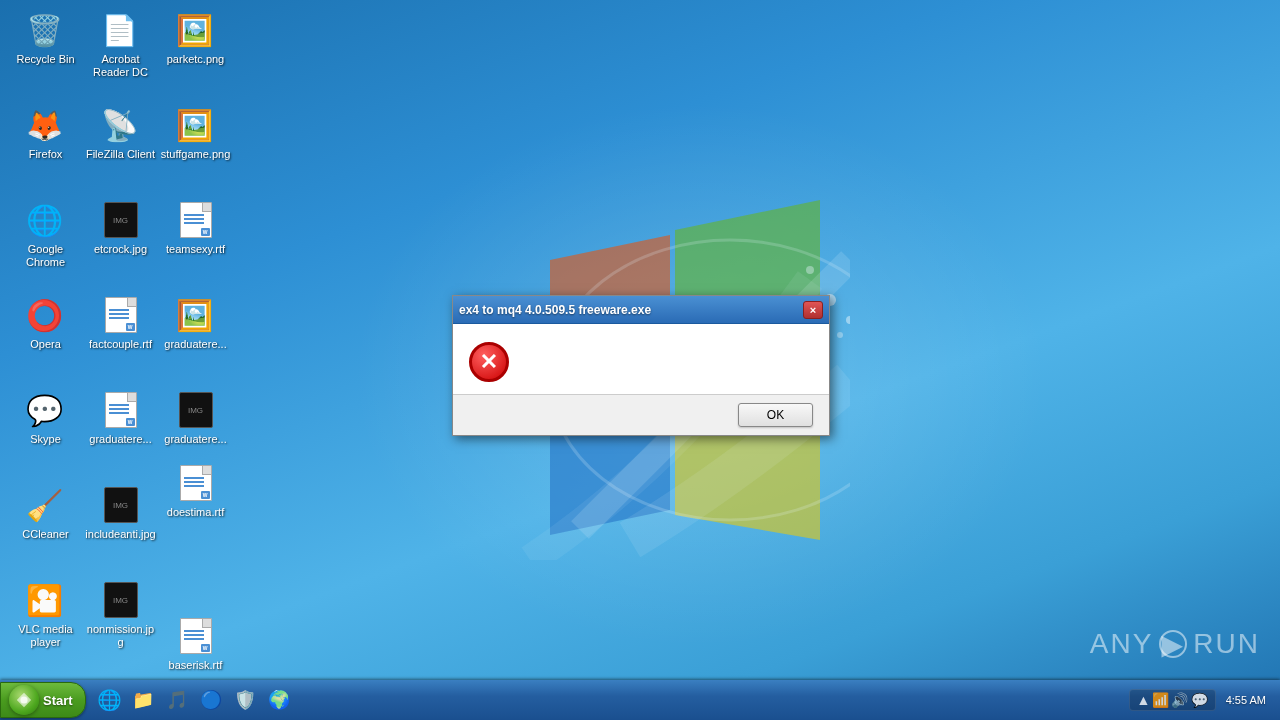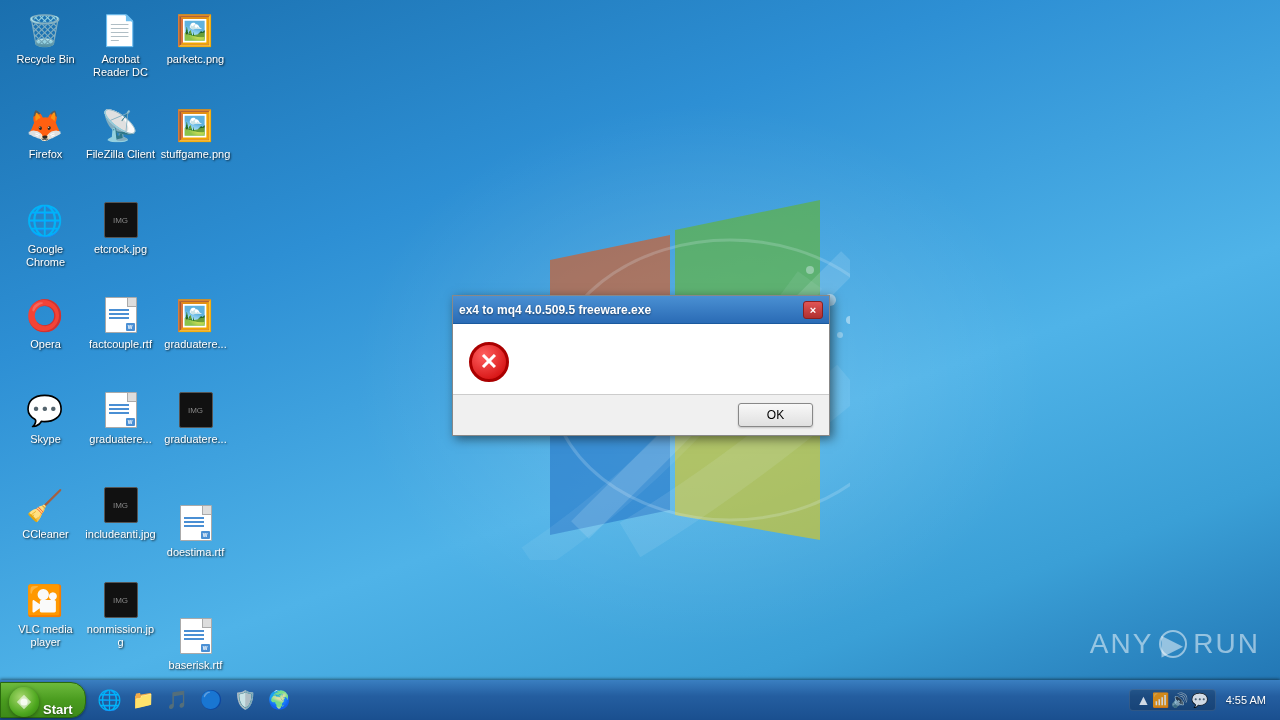--- a/index.html
+++ b/index.html
@@ -84,21 +84,21 @@
       background: linear-gradient(to bottom, #3a7fc1 0%, #245ea0 40%, #1a4f8f 100%);
       display: flex;
       align-items: center;
       z-index: 100;
       box-shadow: 0 -1px 3px rgba(0,0,0,0.5);
     }
 
     .start-btn {
       height: 36px;
       display: flex;
-      align-items: flex-end;
+      align-items: center;
       background: linear-gradient(to bottom, #6dba3d 0%, #4a9c1f 50%, #3d8a18 100%);
       border-radius: 0 15px 15px 0;
       padding: 0 12px 0 8px;
       cursor: pointer;
       margin-right: 4px;
       border: 1px solid #2a6a0e;
       box-shadow: 0 1px 3px rgba(0,0,0,0.4);
     }
     .start-btn .start-orb {
       width: 30px;
@@ -350,20 +350,34 @@
       <span class="icon-label">Google Chrome</span>
     </div>
     <div class="icon" style="top: 200px; left: 83px;">
       <div class="icon-img">
         <div style="width:34px;height:36px;background:#111;border:1.5px solid #555;border-radius:2px;display:flex;align-items:center;justify-content:center;">
           <span style="font-size:8px;color:#888;">IMG</span>
         </div>
       </div>
       <span class="icon-label">etcrock.jpg</span>
     </div>
+    <div class="icon" style="top: 200px; left: 158px;">
+      <div class="icon-img" style="position:relative; font-size:12px;">
+        <div style="width:32px;height:36px;background:white;border:1.5px solid #aaa;border-radius:1px;position:relative;overflow:hidden;">
+          <div style="position:absolute;top:0;right:0;width:9px;height:9px;background:#ddd;border-left:1.5px solid #aaa;border-bottom:1.5px solid #aaa;"></div>
+          <div style="position:absolute;top:11px;left:3px;width:20px;">
+            <div style="height:2px;background:#4a8fd4;margin-bottom:2px;"></div>
+            <div style="height:2px;background:#4a8fd4;margin-bottom:2px;"></div>
+            <div style="height:2px;background:#4a8fd4;margin-bottom:2px;"></div>
+          </div>
+          <div style="position:absolute;bottom:1px;right:1px;background:#4a8fd4;color:white;font-size:5px;font-weight:bold;padding:1px 2px;border-radius:1px;">W</div>
+        </div>
+      </div>
+      <span class="icon-label">teamsexy.rtf</span>
+    </div>
     <div class="icon" style="top: 295px; left: 8px;">
       <div class="icon-img" style="font-size:30px;">⭕</div>
       <span class="icon-label">Opera</span>
     </div>
     <div class="icon" style="top: 295px; left: 83px;">
       <div class="icon-img" style="position:relative; font-size:12px;">
         <div style="width:32px;height:36px;background:white;border:1.5px solid #aaa;border-radius:1px;position:relative;overflow:hidden;">
           <div style="position:absolute;top:0;right:0;width:9px;height:9px;background:#ddd;border-left:1.5px solid #aaa;border-bottom:1.5px solid #aaa;"></div>
           <div style="position:absolute;top:11px;left:3px;width:20px;">
             <div style="height:2px;background:#4a8fd4;margin-bottom:2px;"></div>
@@ -410,21 +424,21 @@
       <span class="icon-label">CCleaner</span>
     </div>
     <div class="icon" style="top: 485px; left: 83px;">
       <div class="icon-img">
         <div style="width:34px;height:36px;background:#111;border:1.5px solid #555;border-radius:2px;display:flex;align-items:center;justify-content:center;">
           <span style="font-size:8px;color:#888;">IMG</span>
         </div>
       </div>
       <span class="icon-label">includeanti.jpg</span>
     </div>
-    <div class="icon" style="top: 503px; left: 158px;">
+    <div class="icon" style="top: 463px; left: 158px;">
       <div class="icon-img" style="position:relative; font-size:12px;">
         <div style="width:32px;height:36px;background:white;border:1.5px solid #aaa;border-radius:1px;position:relative;overflow:hidden;">
           <div style="position:absolute;top:0;right:0;width:9px;height:9px;background:#ddd;border-left:1.5px solid #aaa;border-bottom:1.5px solid #aaa;"></div>
           <div style="position:absolute;top:11px;left:3px;width:20px;">
             <div style="height:2px;background:#4a8fd4;margin-bottom:2px;"></div>
             <div style="height:2px;background:#4a8fd4;margin-bottom:2px;"></div>
             <div style="height:2px;background:#4a8fd4;margin-bottom:2px;"></div>
           </div>
           <div style="position:absolute;bottom:1px;right:1px;background:#4a8fd4;color:white;font-size:5px;font-weight:bold;padding:1px 2px;border-radius:1px;">W</div>
         </div>

